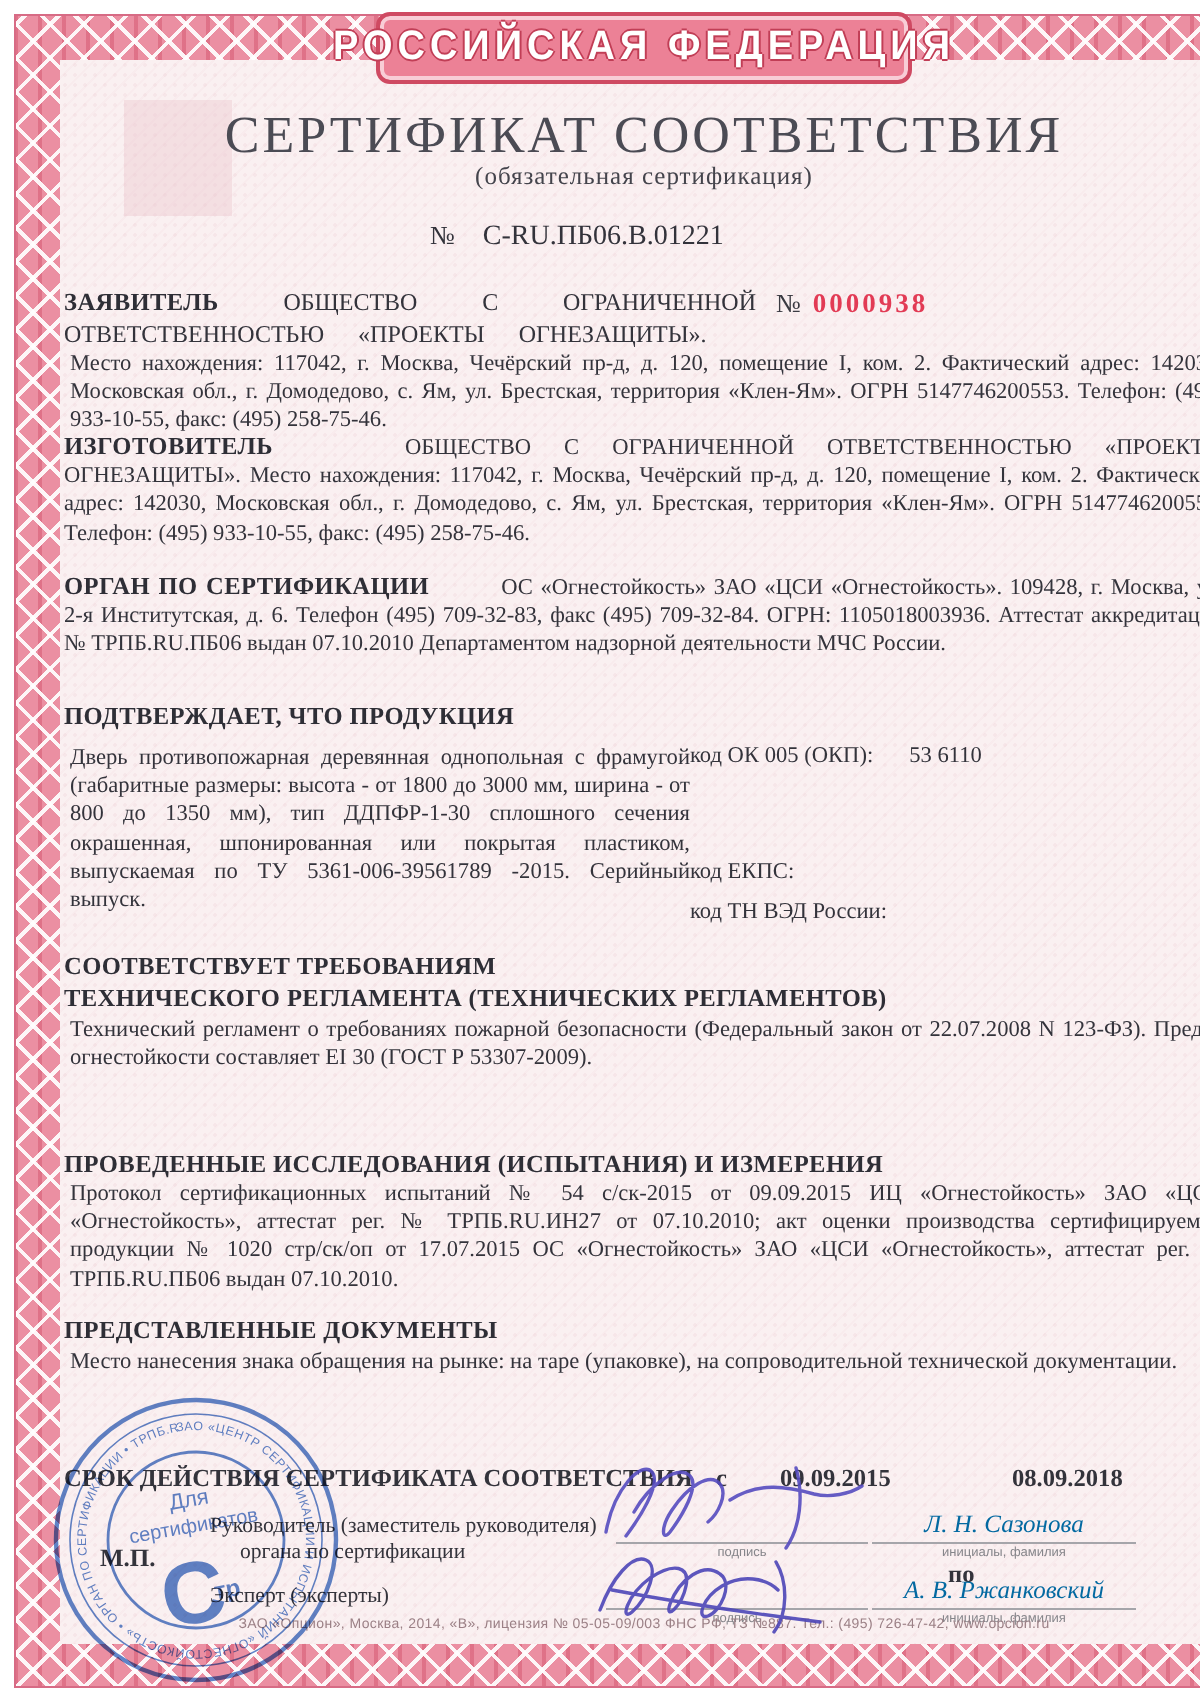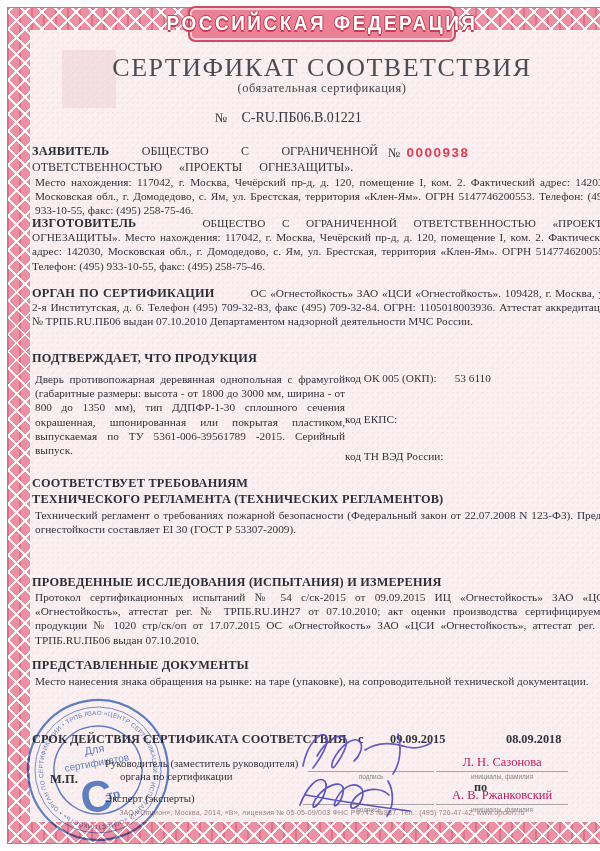--- a/index.html
+++ b/index.html
@@ -36,33 +36,33 @@
   .numrow .no{font-size:13px;margin-right:14px;}
   .sec{left:32px;right:32px;}
   .label{font-weight:bold;font-size:12.3px;color:#2e2e36;letter-spacing:0.2px;}
   .body{font-size:11.3px;line-height:14.2px;text-align:justify;color:#33333b;padding-left:3px;}
   .just{margin:0;font-size:11.3px;line-height:14.2px;text-align:justify;}
   .spacer-l{display:inline-block;width:66px;}
   .spacer-m{display:inline-block;width:36px;}
   .row1{display:flex;justify-content:space-between;width:346px;font-size:12px;align-items:baseline;}
   .serial{position:absolute;left:356px;top:-1px;white-space:nowrap;}
   .serial .no{font-size:13px;color:#3a3a42;margin-right:6px;}
-  .serial .digits{font-family:Liberation Sans, sans-serif;font-weight:bold;font-size:13.5px;
+  .serial .digits{font-family:Liberation Serif, serif;font-weight:bold;font-size:13.5px;
         color:#e23b55;letter-spacing:1.5px;}
   .row2{font-size:12px;word-spacing:14px;margin-top:1px;}
   .codes{position:absolute;left:313px;top:0;width:225px;font-size:11.3px;}
   .code-row{position:absolute;left:0;display:flex;gap:18px;white-space:nowrap;}
   .desc{width:310px;}
   .validity{top:732px;left:32px;right:30px;font-weight:bold;font-size:12.3px;}
   .validity span{position:absolute;white-space:nowrap;}
   .role{font-size:10.8px;color:#33333b;}
   .mp{left:50px;top:772px;font-weight:bold;font-size:12.5px;z-index:1;}
   .sline{border-top:1px solid #a5a5aa;height:0;}
   .cap{font-size:6.5px;color:#85858a;text-align:center;font-family:"Liberation Sans",sans-serif;}
-  .name{font-size:12.5px;text-align:center;color:#be185d;}
+  .name{font-size:12.5px;text-align:center;color:#0369a1;font-style:italic;}
   .footer{top:809px;font-family:"Liberation Sans",sans-serif;font-size:7px;color:#9b8086;
         letter-spacing:0.2px;}
   .stamp{position:absolute;left:19px;top:691px;width:158px;height:158px;z-index:4;
         opacity:0.82;mix-blend-mode:multiply;}
   .sig{position:absolute;z-index:3;opacity:0.9;}
   .sig1{left:293px;top:726px;width:150px;height:55px;}
   .sig2{left:288px;top:761px;width:155px;height:60px;}
 </style>
 </head>
 <body>
@@ -108,21 +108,21 @@
   </div>
 
   <div class="abs sec" style="top:351px;">
     <div class="label">ПОДТВЕРЖДАЕТ, ЧТО ПРОДУКЦИЯ</div>
     <div class="body desc" style="margin-top:6px;">Дверь противопожарная деревянная однопольная с фрамугой (габаритные размеры: высота - от 1800 до 3000 мм, ширина - от 800 до 1350 мм), тип ДДПФР-1-30 сплошного сечения окрашенная, шпонированная или покрытая пластиком, выпускаемая по ТУ 5361-006-39561789 -2015. Серийный выпуск.</div>
     <div class="codes">
       <div class="code-row" style="top:21px;">
         <span>код ОК 005 (ОКП):</span>
         <span>53 6110</span>
       </div>
-      <div class="code-row" style="top:62px;text-align:center;">
+      <div class="code-row" style="top:79px;text-align:center;">
         <span>код ЕКПС:</span>
         <span></span>
       </div>
       <div class="code-row" style="top:99px;justify-content:center;">
         <span>код ТН ВЭД России:</span>
         <span></span>
       </div>
     </div>
   </div>
 

